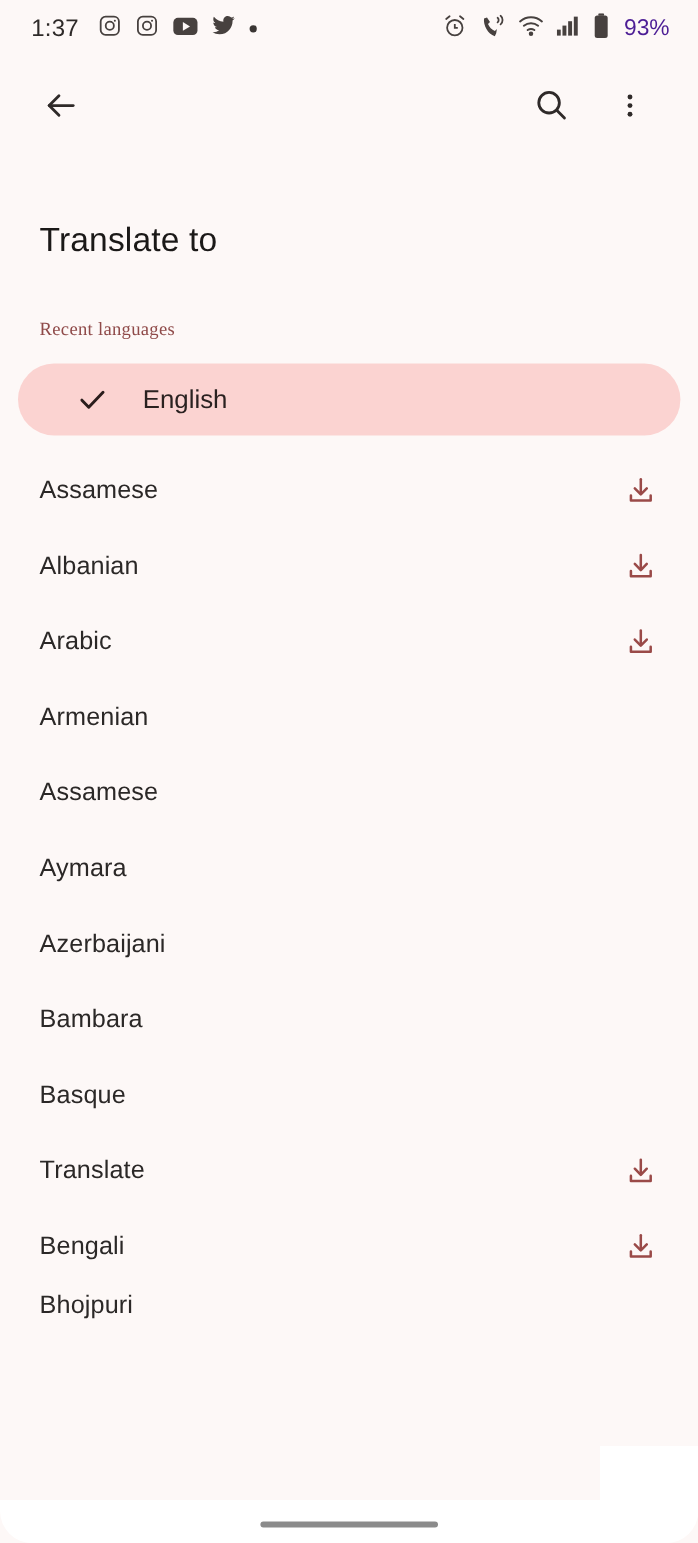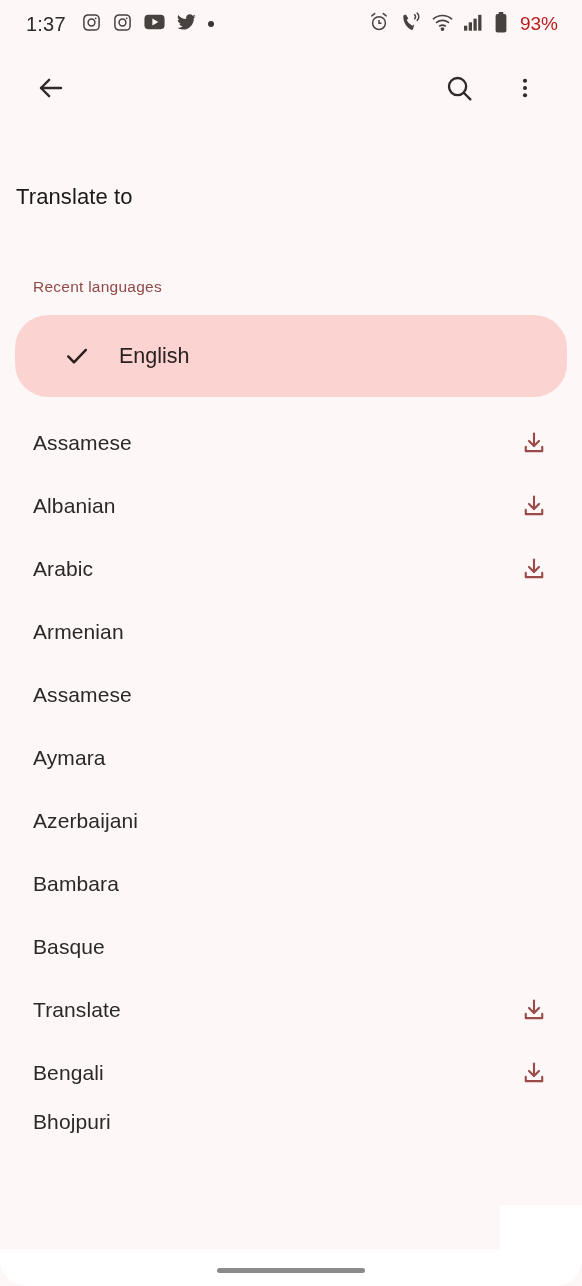--- a/index.html
+++ b/index.html
@@ -32,21 +32,21 @@
     color:#2e2a29;
     letter-spacing:.2px;
     margin-right:4px;
   }
   .sb-icon { display:block; }
   .sb-dot  {
     width:6px; height:6px; border-radius:50%;
     background:#3a3533;
   }
   .sb-batt {
-    font-size:19px; color:#b91c1c; margin-left:2px;
+    font-size:19px; color:#4c1d95; margin-left:2px;
   }
 
   
   .toolbar {
     height:84px;
     display:flex;
     align-items:center;
     padding:0 30px 0 24px;
   }
   .tb-spacer { flex:1; }
@@ -54,41 +54,41 @@
     width:54px; height:54px;
     display:flex; align-items:center; justify-content:center;
     border-radius:50%;
     cursor:pointer;
     background:transparent; border:none;
   }
   .tb-btn-search { margin-right:12px; }
 
   
   .page-title {
-    font-size:22px;
+    font-size:28px;
     font-weight:400;
     color:#1b1918;
-    padding:52px 0 0 16px;
+    padding:52px 0 0 33px;
     letter-spacing:.1px;
   }
 
   
   .section-head {
     font-size:15.5px;
     color:#8f4a49;
     padding-left:33px;
     letter-spacing:.25px;
   }
-  .sec-recent { margin-top:68px; }
+  .sec-recent { margin-top:50px;font-family:Liberation Serif, serif; }
   .sec-all    { margin-top:44px; }
 
   
   .pill-wrap { padding:0 15px; margin-top:19px; }
   .pill {
-    height:82px;
+    height:60px;
     background:#FBD3D1;
     border-radius:33px;
     display:flex;
     align-items:center;
     padding-left:48px;
     cursor:pointer;
   }
   .pill .check { margin-right:28px; display:flex; }
   .pill .label {
     font-size:21.5px;

